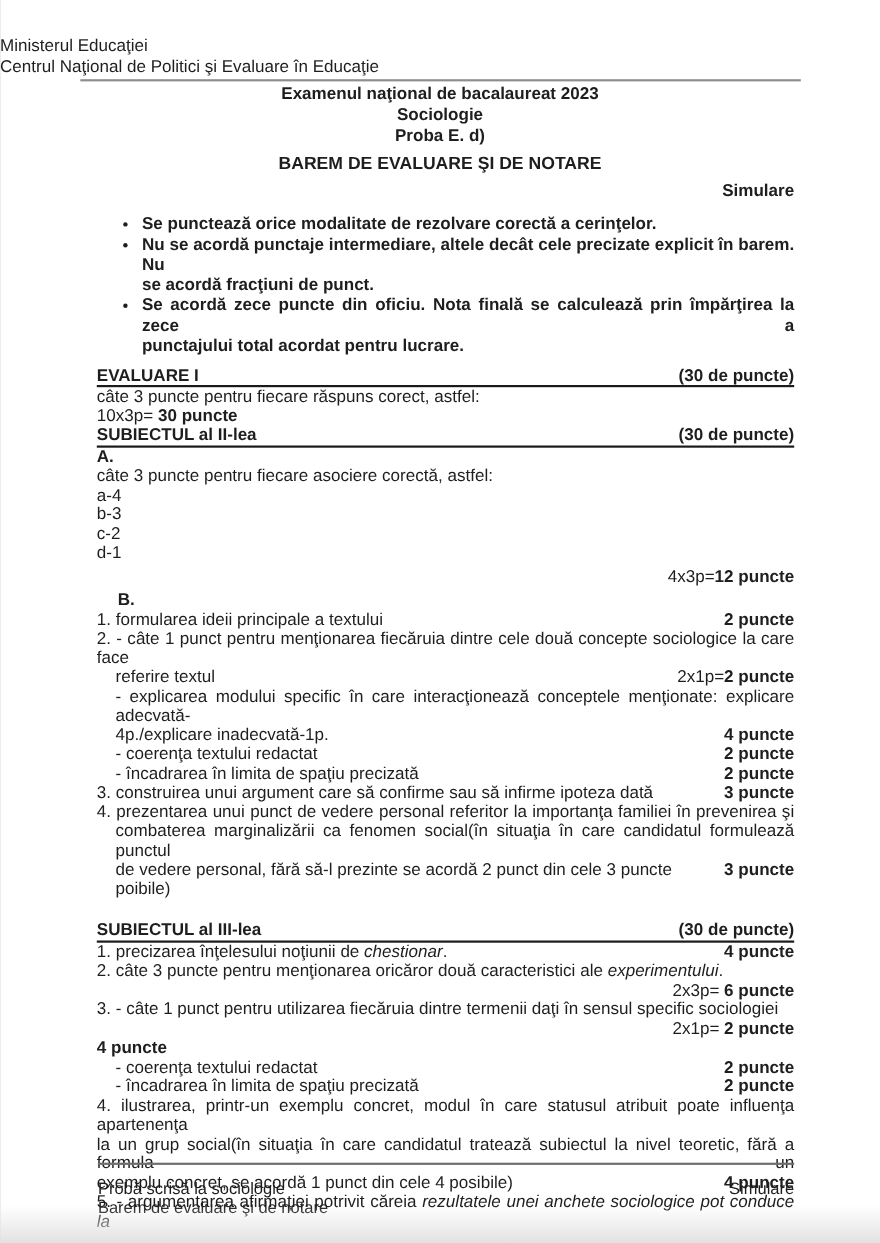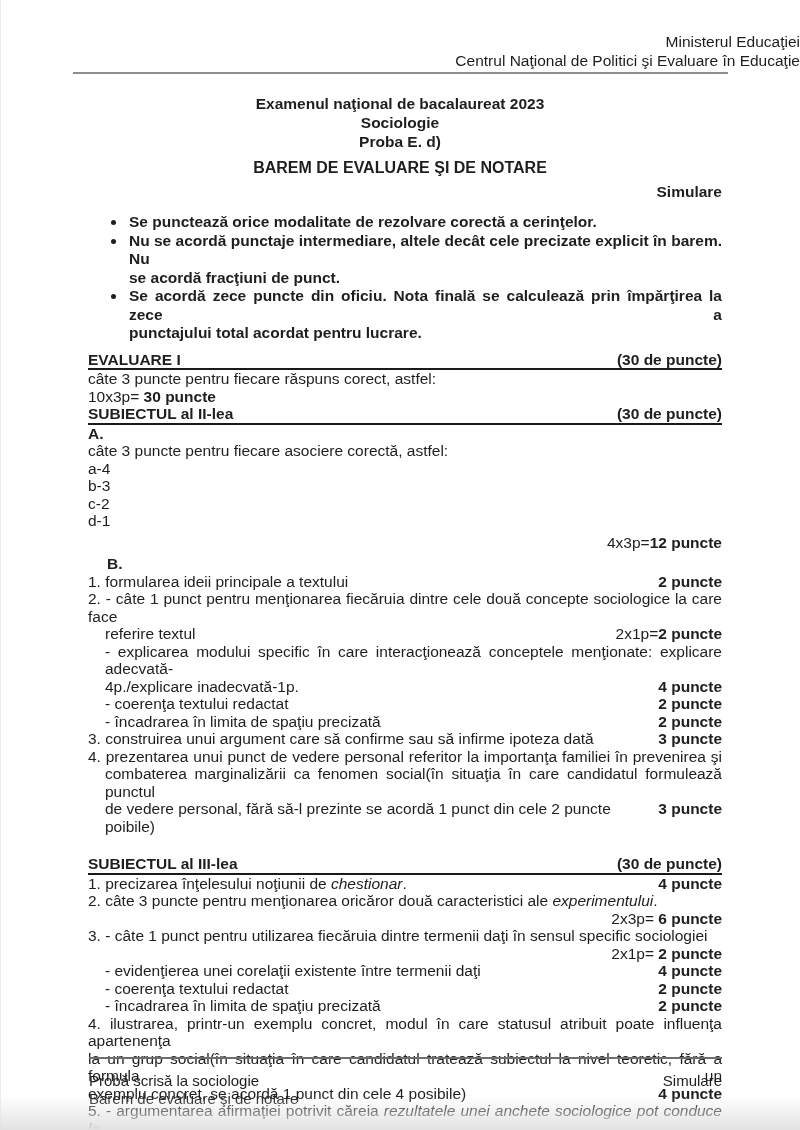--- a/index.html
+++ b/index.html
@@ -7,24 +7,24 @@
     position:relative; width:800px; height:1130px; background:#ffffff;
     font-family:"Liberation Sans","DejaVu Sans",sans-serif;
     font-size:15.5px; color:#1e1e1e; overflow:hidden;
     box-shadow: inset 1px 0 0 #ededed;
   }
   .page::after {
     content:""; position:absolute; left:0; right:0; bottom:0; height:34px;
     background:linear-gradient(to bottom, rgba(228,228,228,0), #e2e2e2);
     pointer-events:none;
   }
-  .doc-header { padding-top:32px; text-align:right; line-height:19px;padding-left:44px; }
+  .doc-header { padding-top:32px; text-align:left; line-height:19px; }
   .header-rule { margin:2px 72px 0 73px; border-bottom:2px solid #8e8e8e; }
 
-  .title-block { margin-top:20px; text-align:center; font-weight:bold; line-height:19px; }
+  .title-block { margin-top:2px; text-align:center; font-weight:bold; line-height:19px; }
   .barem-line { margin-top:8px; text-align:center; font-weight:bold; font-size:16px; }
   .variant-line { margin:6px 78px 0 0; text-align:right; font-weight:bold; }
   .profile-line { margin:6px 78px 0 75px; line-height:18px; }
 
   .bullets { margin:12px 78px 0 75px; padding-left:52px; font-weight:bold;
              line-height:18.5px; text-align:justify; }
   .bullets li { padding-left:2px; }
   .bullets .l1.full { text-align:justify; text-align-last:justify; }
 
   .sections { margin:8px 78px 0 88px; line-height:17.5px; }
@@ -125,38 +125,37 @@
       <span class="t ind">- încadrarea în limita de spaţiu precizată</span>
       <span class="score">2 puncte</span>
     </div>
     <div class="row">
       <span class="t">3. construirea unui argument care să confirme sau să infirme ipoteza dată</span>
       <span class="score">3 puncte</span>
     </div>
     <div class="stretch">4. prezentarea unui punct de vedere personal referitor la importanţa familiei în prevenirea şi</div>
     <div class="stretch ind">combaterea marginalizării ca fenomen social(în situaţia în care candidatul formulează punctul</div>
     <div class="row">
-      <span class="t ind">de vedere personal, fără să-l prezinte se acordă 1 punct din cele 2 puncte poibile)</span>
+      <span class="t ind">de vedere personal, fără să-l prezinte se acordă 2 punct din cele 3 puncte poibile)</span>
       <span class="score">3 puncte</span>
     </div>
 
     <div class="sec-head gap-iii">
       <span>SUBIECTUL al III-lea</span>
       <span>(30 de puncte)</span>
     </div>
     <div class="row">
       <span class="t"><span>1. precizarea înţelesului noţiunii de </span><span class="i">chestionar</span><span>.</span></span>
       <span class="score">4 puncte</span>
     </div>
     <div><span>2. câte 3 puncte pentru menţionarea oricăror două caracteristici ale </span><span class="i">experimentului</span><span>.</span></div>
     <div class="rt"><span>2x3p= </span><span class="score">6 puncte</span></div>
     <div>3. - câte 1 punct pentru utilizarea fiecăruia dintre termenii daţi în sensul specific sociologiei</div>
     <div class="rt"><span>2x1p= </span><span class="score">2 puncte</span></div>
     <div class="row">
-      <span class="t ind">- evidenţierea unei corelaţii existente între termenii daţi</span>
       <span class="score">4 puncte</span>
     </div>
     <div class="row">
       <span class="t ind">- coerenţa textului redactat</span>
       <span class="score">2 puncte</span>
     </div>
     <div class="row">
       <span class="t ind">- încadrarea în limita de spaţiu precizată</span>
       <span class="score">2 puncte</span>
     </div>

